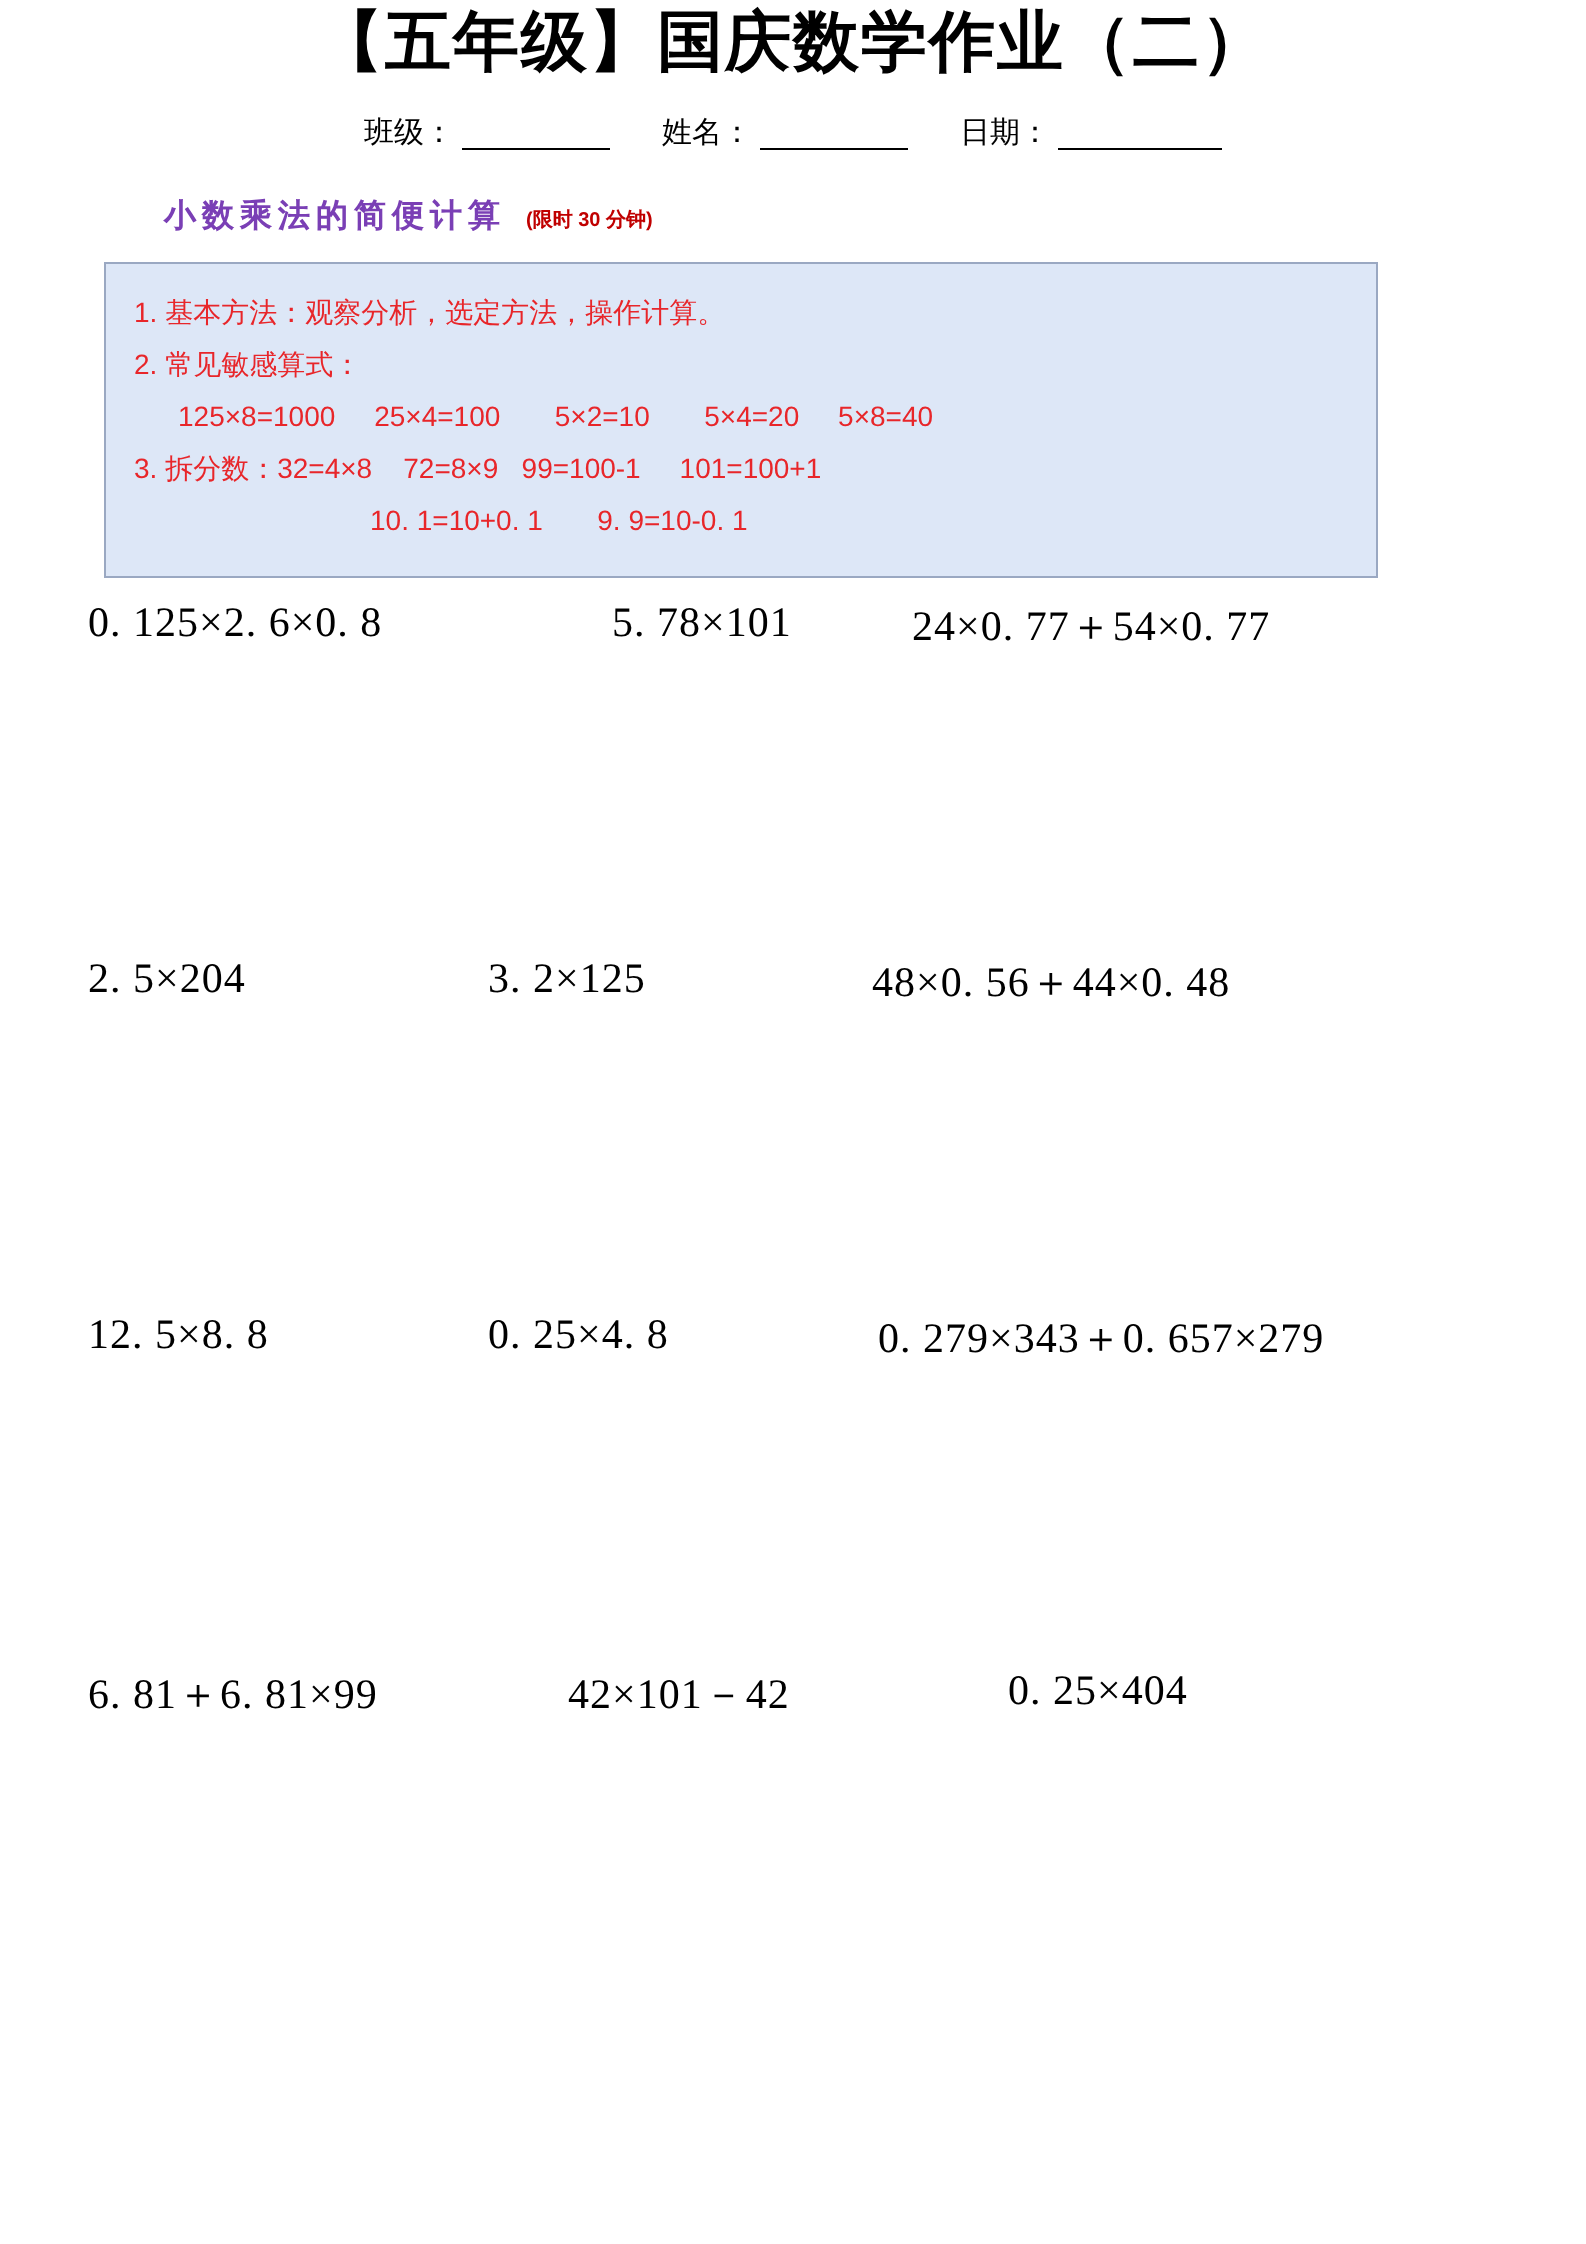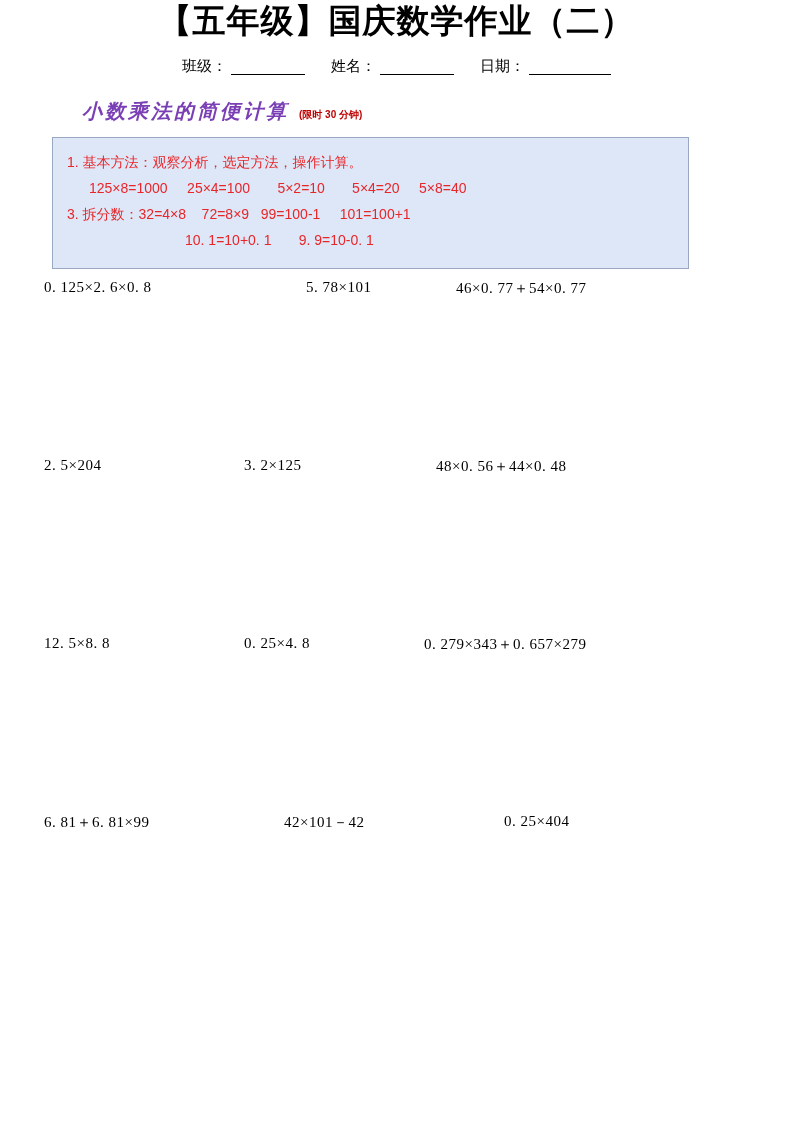--- a/index.html
+++ b/index.html
@@ -64,23 +64,22 @@
     margin-top: 22px;
     margin-left: 38px;
     display: flex;
     align-items: baseline;
     gap: 10px;
   }
   .section-title {
     color: #7a3fb5;
     font-family: "Liberation Sans", sans-serif;
     font-weight: bold;
-    font-size: 20px;
+    font-size: 16px;
     letter-spacing: 3px;
-    font-style: italic;
   }
   .section-limit {
     color: #c00000;
     font-family: "Liberation Sans", sans-serif;
     font-weight: bold;
     font-size: 10px;
     letter-spacing: 0px;
   }
 
   
@@ -101,21 +100,21 @@
   .tip-indent-1 { padding-left: 22px; }
   .tip-indent-3 { padding-left: 118px; }
 
   
   .problems {
     margin-top: 10px;
   }
   .prob-row {
     position: relative;
     height: 178px;
-    font-size: 15px;
+    font-size: 21px;
     font-family: "Liberation Serif", serif;
     letter-spacing: 0.5px;
   }
   .prob {
     position: absolute;
     top: 0;
     white-space: nowrap;
   }
 </style>
 </head>
@@ -140,43 +139,44 @@
     </div>
   </div>
 
   <div class="section-head">
     <span class="section-title">小数乘法的简便计算</span>
     <span class="section-limit">(限时 30 分钟)</span>
   </div>
 
   <div class="tip-box">
     <div class="tip-line">1. 基本方法：观察分析，选定方法，操作计算。</div>
+    <div class="tip-line">2. 常见敏感算式：</div>
     <div class="tip-line tip-indent-1">125×8=1000     25×4=100       5×2=10       5×4=20     5×8=40</div>
     <div class="tip-line">3. 拆分数：32=4×8    72=8×9   99=100-1     101=100+1</div>
     <div class="tip-line tip-indent-3">10. 1=10+0. 1       9. 9=10-0. 1</div>
   </div>
 
   <div class="problems">
 
     <div class="prob-row">
       <div class="prob" style="left:0px;">0. 125×2. 6×0. 8</div>
       <div class="prob" style="left:262px;">5. 78×101</div>
-      <div class="prob" style="left:412px;">46×0. 77＋54×0. 77</div>
+      <div class="prob" style="left:412px;">24×0. 77＋54×0. 77</div>
     </div>
 
     <div class="prob-row">
       <div class="prob" style="left:0px;">2. 5×204</div>
       <div class="prob" style="left:200px;">3. 2×125</div>
       <div class="prob" style="left:392px;">48×0. 56＋44×0. 48</div>
     </div>
 
     <div class="prob-row">
       <div class="prob" style="left:0px;">12. 5×8. 8</div>
       <div class="prob" style="left:200px;">0. 25×4. 8</div>
-      <div class="prob" style="left:380px;text-align:center;">0. 279×343＋0. 657×279</div>
+      <div class="prob" style="left:395px;text-align:center;">0. 279×343＋0. 657×279</div>
     </div>
 
     <div class="prob-row">
       <div class="prob" style="left:0px;">6. 81＋6. 81×99</div>
       <div class="prob" style="left:240px;">42×101－42</div>
       <div class="prob" style="left:460px;">0. 25×404</div>
     </div>
 
   </div>
 

